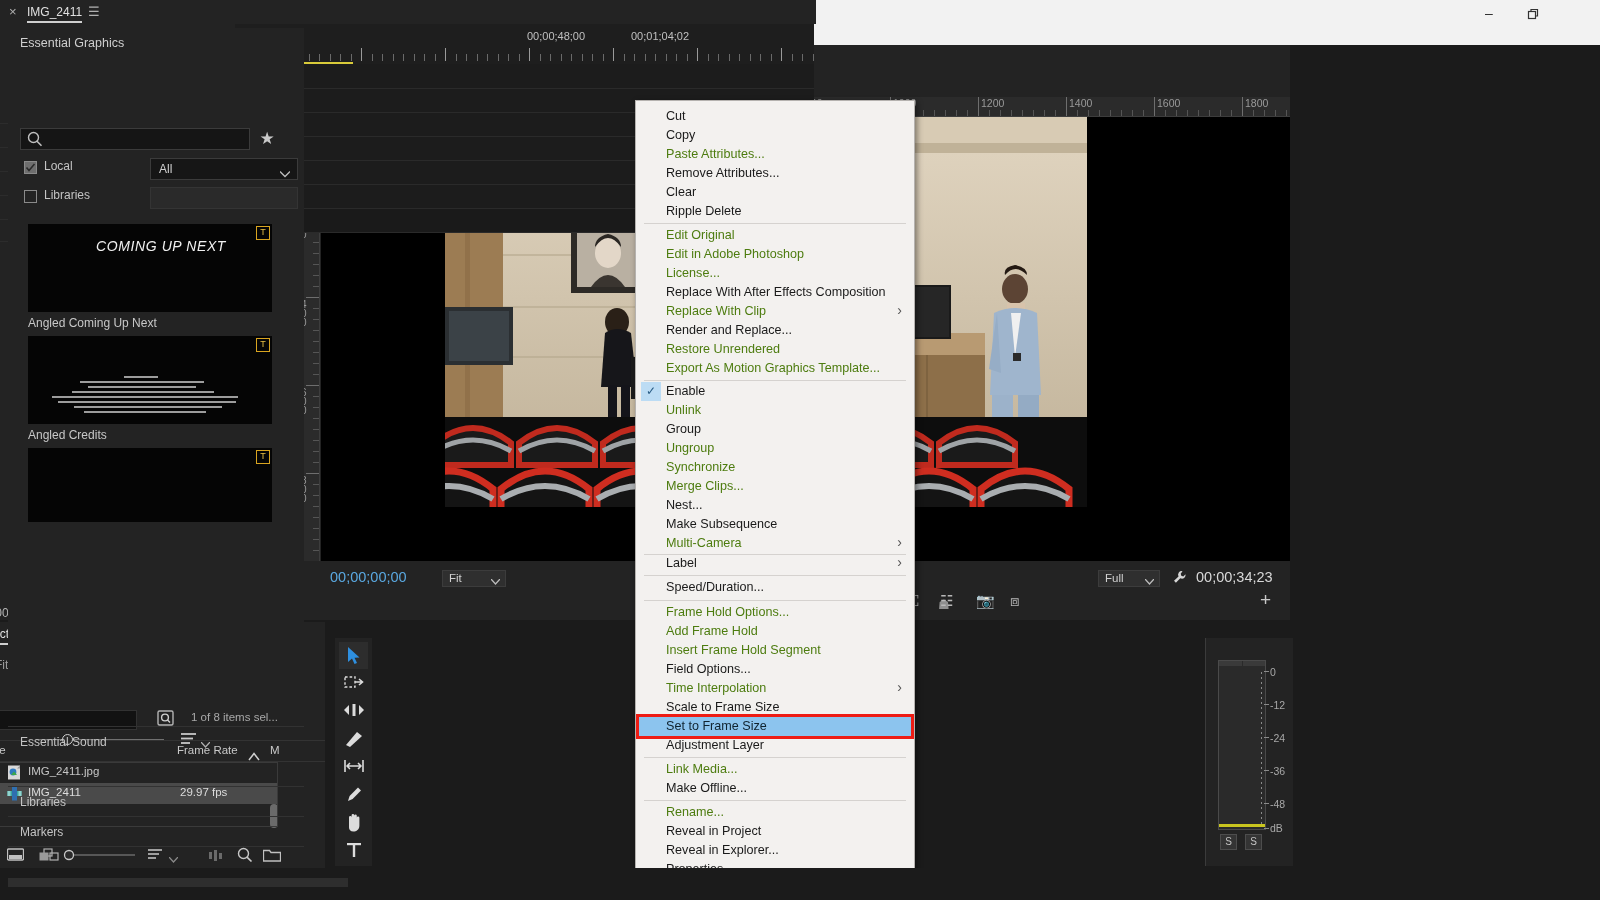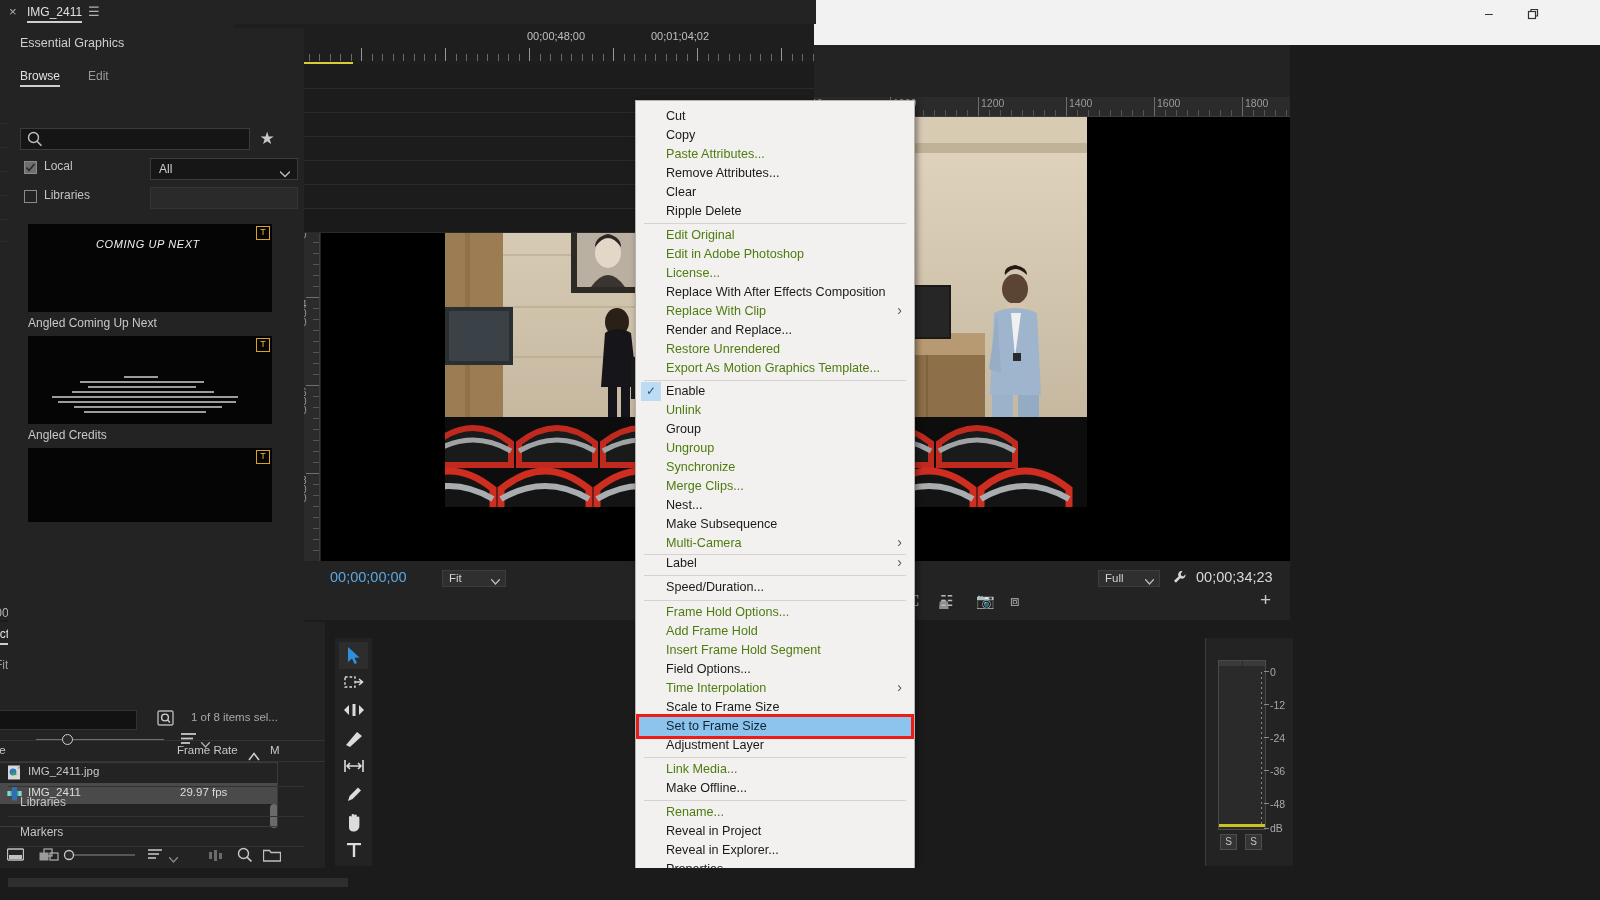--- a/index.html
+++ b/index.html
@@ -944,21 +944,21 @@
         <svg width="11" height="11">
             <circle cx="5.5" cy="5.5" r="4.5" fill="none" stroke="#8a8a8a" stroke-width="1.3"></circle>
           </svg>
       </span>
     </div>
 
     <div id="tlArea">
       <div id="tlRuler">
         <span class="lb" style="left:-6px">;00;0</span>
         <span class="lb" style="left:292px">00;00;48;00</span>
-        <span class="lb" style="left:416px">00;01;04;02</span>
+        <span class="lb" style="left:396px">00;01;04;02</span>
       <div class="tk" style="left: 0px;"></div>
           <div class="tk" style="left: 10.5px;"></div>
           <div class="tk" style="left: 21px;"></div>
           <div class="tk" style="left: 31.5px;"></div>
           <div class="tkb" style="left: 42px;"></div>
           <div class="tk" style="left: 52.5px;"></div>
           <div class="tk" style="left: 63px;"></div>
           <div class="tk" style="left: 73.5px;"></div>
           <div class="tk" style="left: 84px;"></div>
           <div class="tk" style="left: 94.5px;"></div>
@@ -1047,24 +1047,20 @@
     <div style="position:absolute; left:55px; top:34px; width:1px; height:155px;
                 background:repeating-linear-gradient(#8a8a8a 0 2px, transparent 2px 5px);"></div>
     <div class="sbtn" style="left:14px">S</div>
     <div class="sbtn" style="left:39px">S</div>
   </div>
 
   <div id="rail">
 
     <div id="egPanel">
       <span id="egTitle">Essential Graphics</span>
-      <div id="egTabs">
-        <span class="tab active" style="left:0px">Browse</span>
-        <span class="tab" style="left:68px">Edit</span>
-      </div>
 
 
       <div id="egSearch">
         <span style="position:absolute; left:6px; top:2px">
           <svg width="16" height="16" viewBox="0 0 16 16">
             <circle cx="6.5" cy="6.5" r="5" fill="none" stroke="#c0c0c0" stroke-width="1.4"></circle>
             <line x1="10" y1="10.2" x2="14.5" y2="14.8" stroke="#c0c0c0" stroke-width="1.6"></line>
           </svg>
         </span>
       </div>
@@ -1089,21 +1085,21 @@
 
       <div class="cbrow" style="top:161px">
         <span class="cbox empty" style="left:0; top:1px"></span>
         <span style="position:absolute; left:20px; top:-1px">Libraries</span>
       </div>
       <div class="drop" style="left:142px; top:159px; width:148px; background:#2a2a2a; border-color:#343434">
         <span></span>
       </div>
 
       <div class="thumb" style="top:196px">
-        <span style="position:absolute; left:68px; top:14px; font-size:11px; color:#f0f0f0;
+        <span style="position:absolute; left:68px; top:14px; font-size:14px; color:#f0f0f0;
                      font-style:italic; letter-spacing:0.6px;">COMING UP NEXT</span>
         <span class="tbadge">T</span>
       </div>
       <span class="thumbLbl" style="top:288px">Angled Coming Up Next</span>
 
       <div class="thumb" style="top:308px">
         <svg width="244" height="88" style="position:absolute;left:0;top:0">
           <g fill="#cfcfcf" opacity="0.75">
             <rect x="96" y="40" width="34" height="2"></rect>
             <rect x="52" y="45" width="124" height="2"></rect>
@@ -1135,20 +1131,21 @@
         </svg>
       </span>
       <span style="position:absolute; left:193px; top:706px">
         <svg width="9" height="6">
             <path d="M0 0 L4.5 5 L9 0" fill="none" stroke="#b0b0b0" stroke-width="1.3"></path>
           </svg>
       </span>
     </div>
 
     <div id="egList">
+      <div class="egItem" style="top:0px">Essential Sound</div>
       <div class="egItem" style="top:60px">Libraries</div>
       <div class="egItem" style="top:90px">Markers</div>
       <div class="egItem" style="top:120px; border-bottom:1px solid #323232"></div>
     </div>
   </div>
 
   <div id="ctx">
 
     <div class="ctxitem" style="top:6px">Cut</div>
     <div class="ctxitem" style="top:25px">Copy</div>

